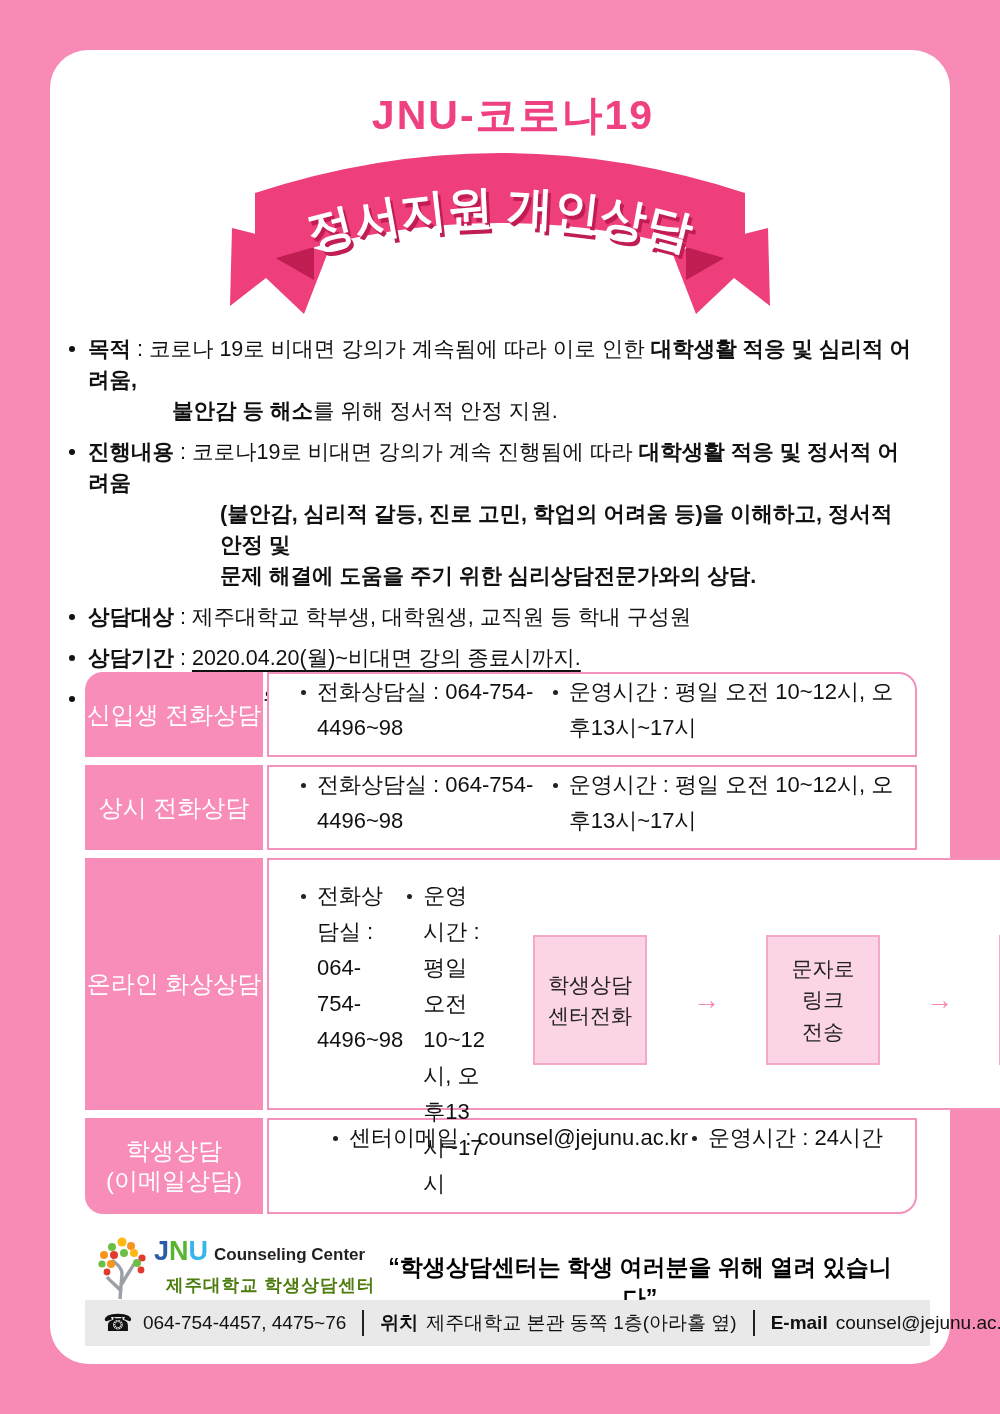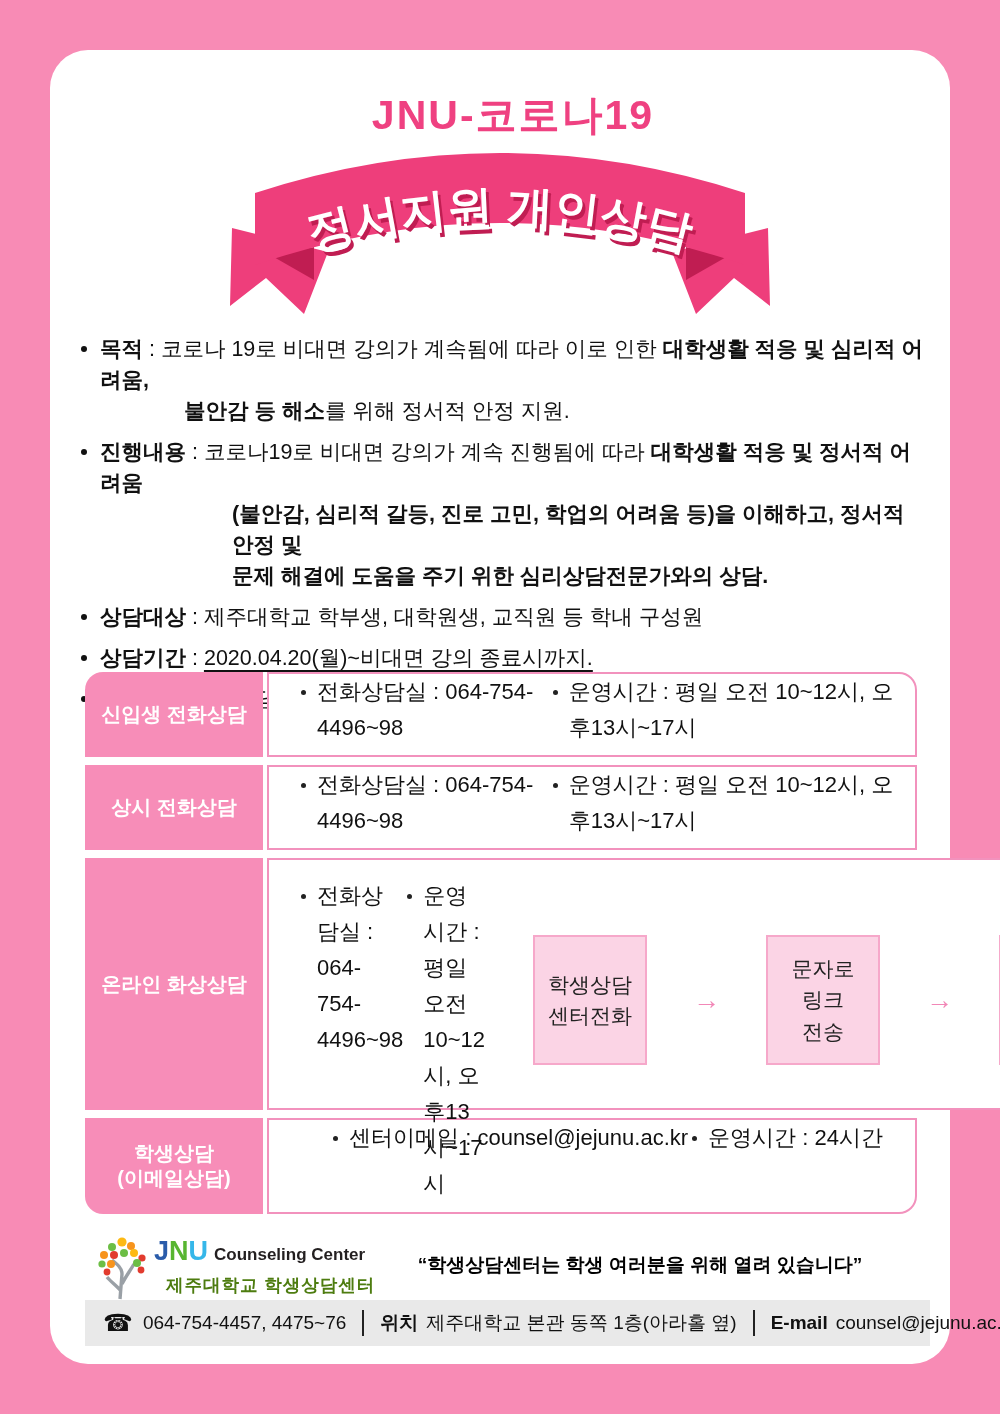--- a/index.html
+++ b/index.html
@@ -19,40 +19,40 @@
   
   .title {
     position:absolute; top:38px; left:0; width:100%;
     text-align:center;
     font-size:41px; font-weight:800; letter-spacing:2px;
     color:#ef4181;
     margin-left:13px;
   }
   .ribbon-wrap { position:absolute; top:98px; left:170px; width:560px; height:170px; }
   
-  .bullets { position:absolute; left:24px; top:284px; width:856px; font-size:21.5px; line-height:31px; }
+  .bullets { position:absolute; left:12px; top:284px; width:856px; font-size:21.5px; line-height:31px; }
   .bgroup { margin-bottom:10px; }
   .bline { position:relative; padding-left:26px; }
   .bline.dot::before {
     content:""; position:absolute; left:7px; top:12px;
     width:6px; height:6px; border-radius:50%; background:#111;
   }
   .ind-a { padding-left:110px; }
   .ind-b { padding-left:158px; }
   .ind-c { padding-left:160px; }
   .bold { font-weight:800; }
   .ul { text-decoration:underline; text-underline-offset:5px; }
   
   .ctable { position:absolute; left:35px; top:622px; width:832px; }
   .trow { display:flex; margin-bottom:8px; }
   .trow:last-child { margin-bottom:0; }
   .tlabel {
     width:178px; margin-right:4px; flex:none;
     background:#f78db8; color:#fff;
-    font-weight:700; font-size:20px; line-height:1.25;
+    font-weight:400; font-size:24px; line-height:1.25;
     display:flex; flex-direction:column; justify-content:center; align-items:center;
     text-align:center;
   }
   .tcell {
     flex:1; background:#fff;
     border:2px solid #f292bd;
     display:flex; flex-direction:row; justify-content:center;
     padding-left:28px;
   }
   .r1 .tlabel { border-radius:18px 0 0 0; }
@@ -80,21 +80,21 @@
   .fnote { margin-top:24px; padding-left:44px; font-size:19px; font-weight:800; color:#111; }
   
   .logo { position:absolute; left:48px; top:1186px; display:flex; align-items:flex-start; }
   .logo-tree { width:50px; height:64px; flex:none; margin-right:6px; }
   .logo-line1 { font-size:27px; font-weight:800; line-height:30px; white-space:nowrap; }
   .logo-j { color:#2a5caa; } .logo-n { color:#58b531; } .logo-u { color:#36b7e9; }
   .logo-cc { font-size:17px; font-weight:800; color:#231f20; margin-left:6px; }
   .logo-sub { font-size:17.5px; font-weight:700; color:#4d7c0f; margin-top:3px; padding-left:12px; letter-spacing:1px; }
   .quote {
     position:absolute; left:330px; top:1202px; width:520px;
-    text-align:center; font-size:19px; font-weight:800; color:#000;
+    text-align:center; font-size:23px; font-weight:800; color:#000;
   }
   .infobar {
     position:absolute; left:35px; top:1250px; width:845px; height:46px;
     background:#e9e9e9;
     display:flex; align-items:center;
     padding:0 18px; font-size:19px; color:#111; white-space:nowrap;
   }
   .infobar .sep { width:2px; height:26px; background:#222; margin:0 16px; flex:none; }
   .phone-ic { font-size:24px; margin-right:10px; line-height:1; }
   .blabel { font-weight:800; margin-right:8px; }

